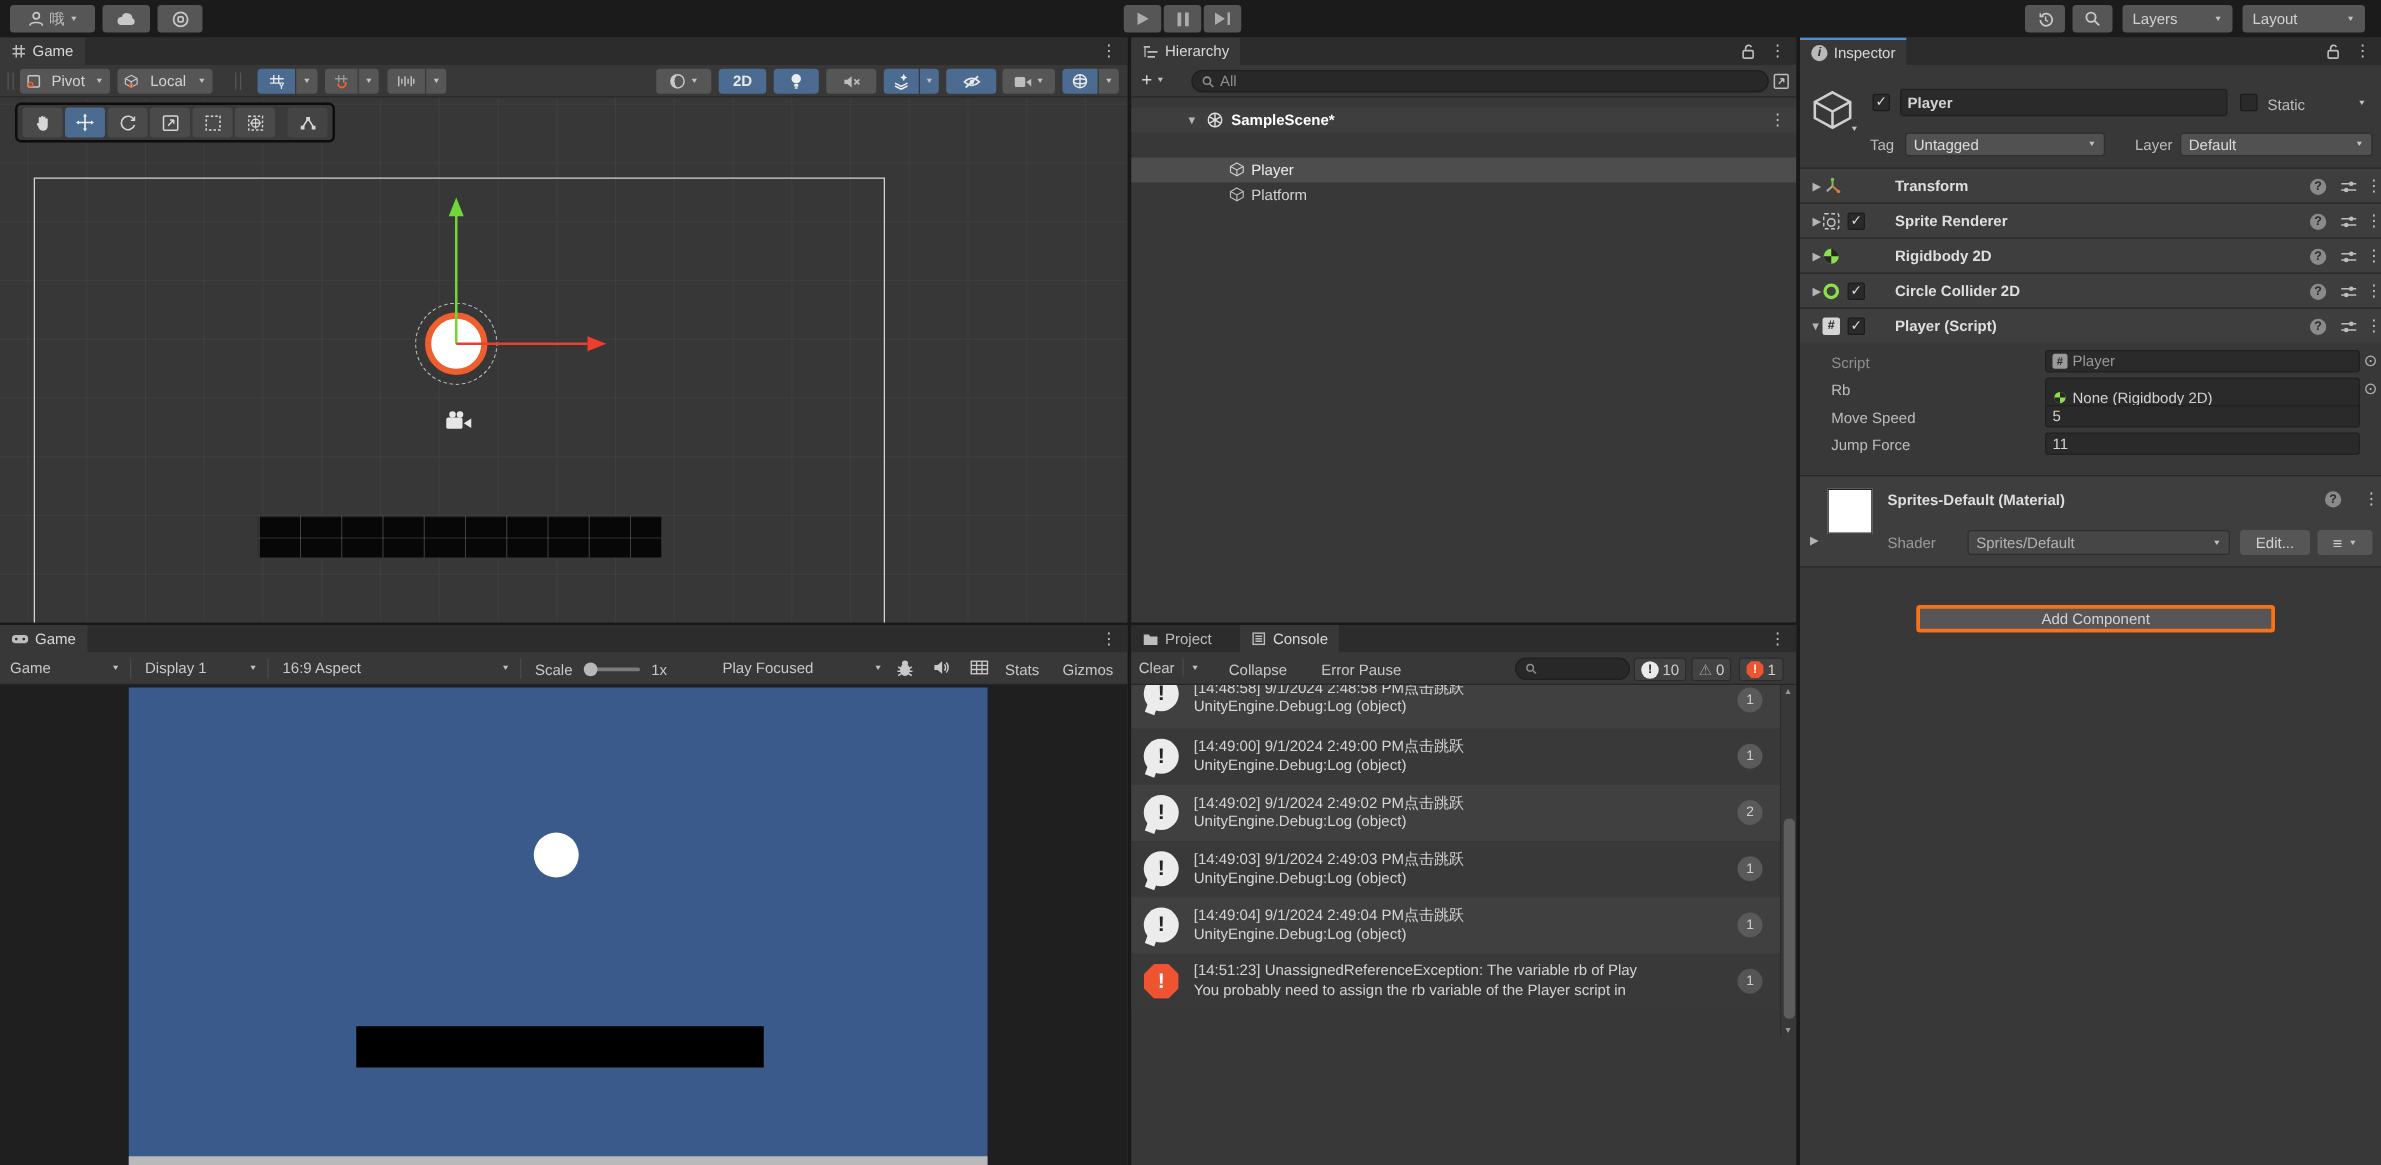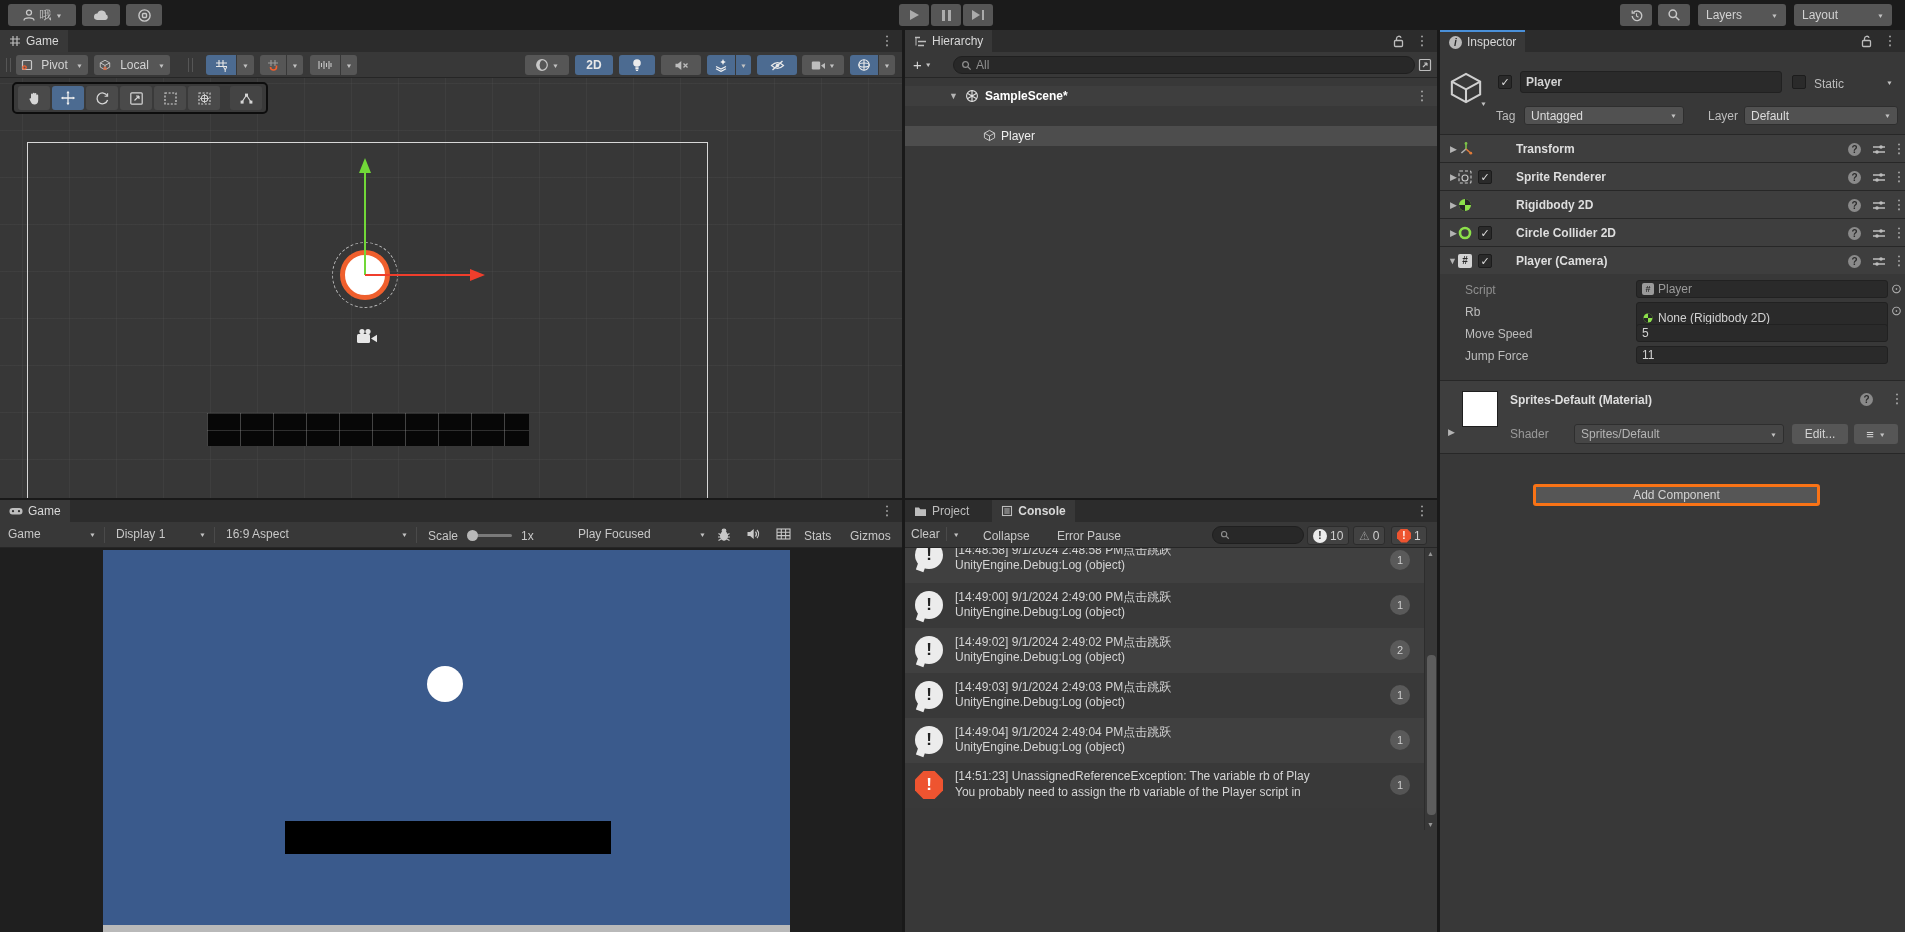--- a/index.html
+++ b/index.html
@@ -462,33 +462,42 @@
     </div>
     <div class="abs" style="left:0;top:96px;width:532px;height:20px;background:#4d4d4d;">
       <span class="abs" style="left:78px;top:3px;">
           <svg width="13" height="13" viewBox="0 0 14 14" fill="none" stroke="#cfcfcf" stroke-width="1">
             <path d="M7 1.5 12.5 4.5v5L7 12.5 1.5 9.5v-5z"></path>
             <path d="M1.5 4.5 7 7.5l5.5-3M7 7.5v5"></path>
           </svg>
         </span>
       <span class="abs" style="left:96px;top:3px;color:#eee;">Player</span>
     </div>
+    <div class="abs" style="left:0;top:116px;width:532px;height:20px;">
+      <span class="abs" style="left:78px;top:3px;">
+          <svg width="13" height="13" viewBox="0 0 14 14" fill="none" stroke="#bdbdbd" stroke-width="1">
+            <path d="M7 1.5 12.5 4.5v5L7 12.5 1.5 9.5v-5z"></path>
+            <path d="M1.5 4.5 7 7.5l5.5-3M7 7.5v5"></path>
+          </svg>
+        </span>
+      <span class="abs" style="left:96px;top:3px;color:#d2d2d2;">Platform</span>
+    </div>
   </div>
 
   <div class="panel" style="left:905px;top:500px;width:532px;height:432px;">
     <div class="tabbar">
       <div class="tab">
         <span>
             <svg width="13" height="11" viewBox="0 0 13 11">
               <path d="M1 1.5h4l1.3 1.7H12V10H1z" fill="#bdbdbd"></path>
             </svg>
           </span>
         <span>Project</span>
       </div>
-      <div class="tab active" style="margin-left:14px;font-weight:bold;">
+      <div class="tab active" style="margin-left:14px;">
         <span>
             <svg width="12" height="12" viewBox="0 0 12 12" fill="none" stroke="#bdbdbd" stroke-width="1.1">
               <rect x="1.5" y="1.5" width="9" height="9"></rect>
               <path d="M3.3 4h5.4M3.3 6h5.4M3.3 8h5.4"></path>
             </svg>
           </span>
         <span>Console</span>
       </div>
       <div class="kebab abs" style="right:8px;top:3px;">⋮</div>
     </div>
@@ -691,21 +700,21 @@
             <circle cx="9" cy="4" r="1.8" fill="#bdbdbd" stroke="none"></circle>
             <circle cx="5" cy="9" r="1.8" fill="#bdbdbd" stroke="none"></circle>
           </svg>
         </span>
       <span class="kebab abs" style="left:452px;top:6px;">⋮</span>
     </div>
     <div class="comp" style="top:216px;">
       <span class="arrow abs" style="left:8px;top:9px;">▼</span>
       <span class="scripticon abs" style="left:18px;top:7px;">#</span>
       <span class="checkbox abs" style="left:38px;top:7px;">✓</span>
-      <span class="lbl">Player (Camera)</span>
+      <span class="lbl">Player (Script)</span>
       <span class="helpdot abs" style="left:408px;top:8px;">?</span>
       <span class="abs" style="left:432px;top:8px;">
           <svg width="14" height="13" viewBox="0 0 14 13" stroke="#bdbdbd" stroke-width="1.3" fill="none">
             <path d="M1 4h12M1 9h12"></path>
             <circle cx="9" cy="4" r="1.8" fill="#bdbdbd" stroke="none"></circle>
             <circle cx="5" cy="9" r="1.8" fill="#bdbdbd" stroke="none"></circle>
           </svg>
         </span>
       <span class="kebab abs" style="left:452px;top:6px;">⋮</span>
     </div>

